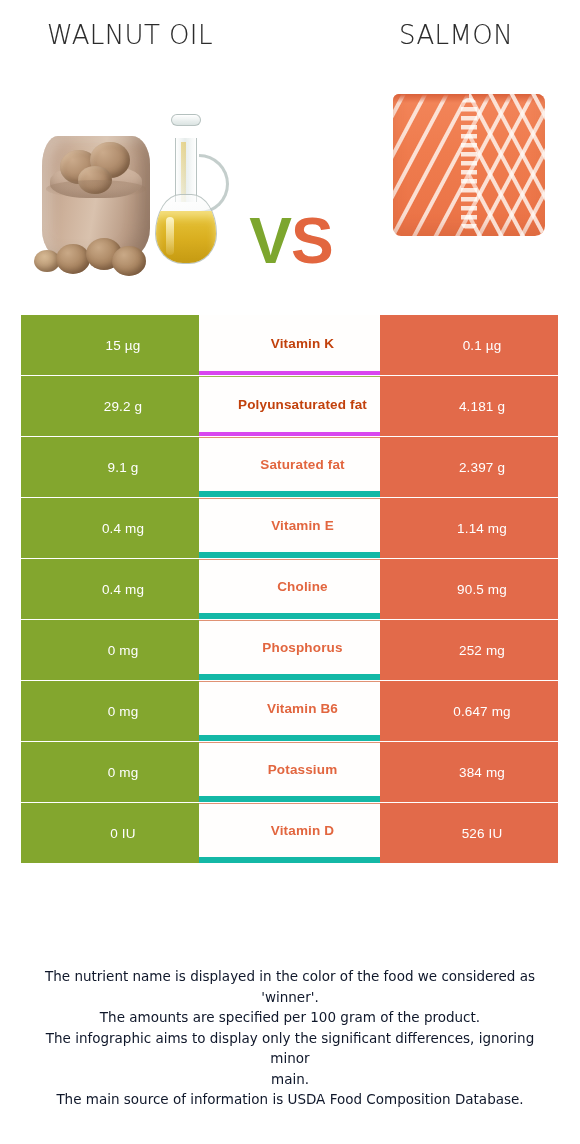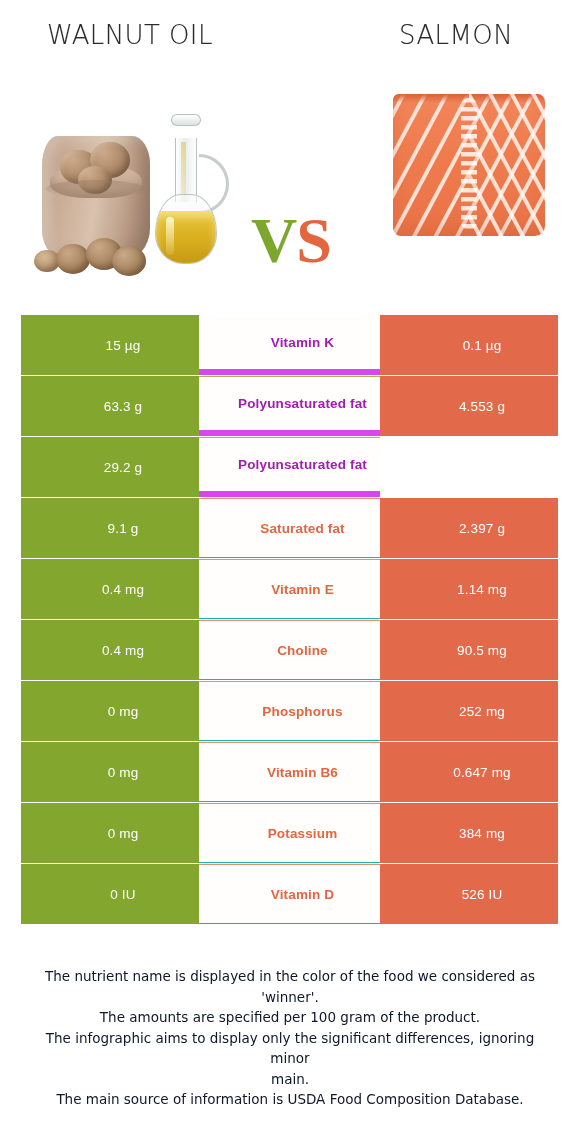--- a/index.html
+++ b/index.html
@@ -70,21 +70,21 @@
     position: absolute;
     left: 231px;
     top: 128px;
     width: 120px;
     height: 70px;
     font-size: 64px;
     font-weight: 700;
     line-height: 70px;
     text-align: center;
     letter-spacing: -1px;
-    font-family: Liberation Serif, serif;
+    font-family: Liberation Sans, sans-serif;
   }
   .vs .v { color: #7da62e; }
   .vs .s { color: #e2663f; }
 
   
   .sack {
     position: absolute;
     left: 14px;
     bottom: 14px;
     width: 108px;
@@ -293,22 +293,22 @@
     width: 178px;
     background: #e26a4a;
     color: #ffffff;
   }
   .cell-mid {
     width: 181px;
     background: #fffefd;
     font-weight: 700;
     font-size: 13.5px;
   }
-  .cell-mid.win-green  { color: #a21caf; border-top: 1px solid #9dba55; border-bottom: 6px solid #d946ef; }
-  .cell-mid.win-orange { color: #e2663f; border-top: 1px solid #e09274; border-bottom: 1px solid #14b8a6; }
+  .cell-mid.win-green  { color: #c2410c; border-top: 1px solid #9dba55; border-bottom: 4px solid #d946ef; }
+  .cell-mid.win-orange { color: #e2663f; border-top: 1px solid #e09274; border-bottom: 6px solid #14b8a6; }
   .row:first-child .cell-mid { border-top: none; }
 
   
   .footer {
     position: absolute;
     left: 26px;
     top: 966px;
     width: 528px;
     text-align: center;
     font-size: 13.5px;
@@ -365,27 +365,23 @@
 
   </div>
 
   <div class="table">
       <div class="row">
         <div class="cell cell-left">15 µg</div>
         <div class="cell cell-mid win-green">Vitamin K</div>
         <div class="cell cell-right">0.1 µg</div>
       </div>
       <div class="row">
-        <div class="cell cell-left">63.3 g</div>
-        <div class="cell cell-mid win-green">Polyunsaturated fat</div>
-        <div class="cell cell-right">4.553 g</div>
-      </div>
-      <div class="row">
         <div class="cell cell-left">29.2 g</div>
         <div class="cell cell-mid win-green">Polyunsaturated fat</div>
+        <div class="cell cell-right">4.181 g</div>
       </div>
       <div class="row">
         <div class="cell cell-left">9.1 g</div>
         <div class="cell cell-mid win-orange">Saturated fat</div>
         <div class="cell cell-right">2.397 g</div>
       </div>
       <div class="row">
         <div class="cell cell-left">0.4 mg</div>
         <div class="cell cell-mid win-orange">Vitamin E</div>
         <div class="cell cell-right">1.14 mg</div>

